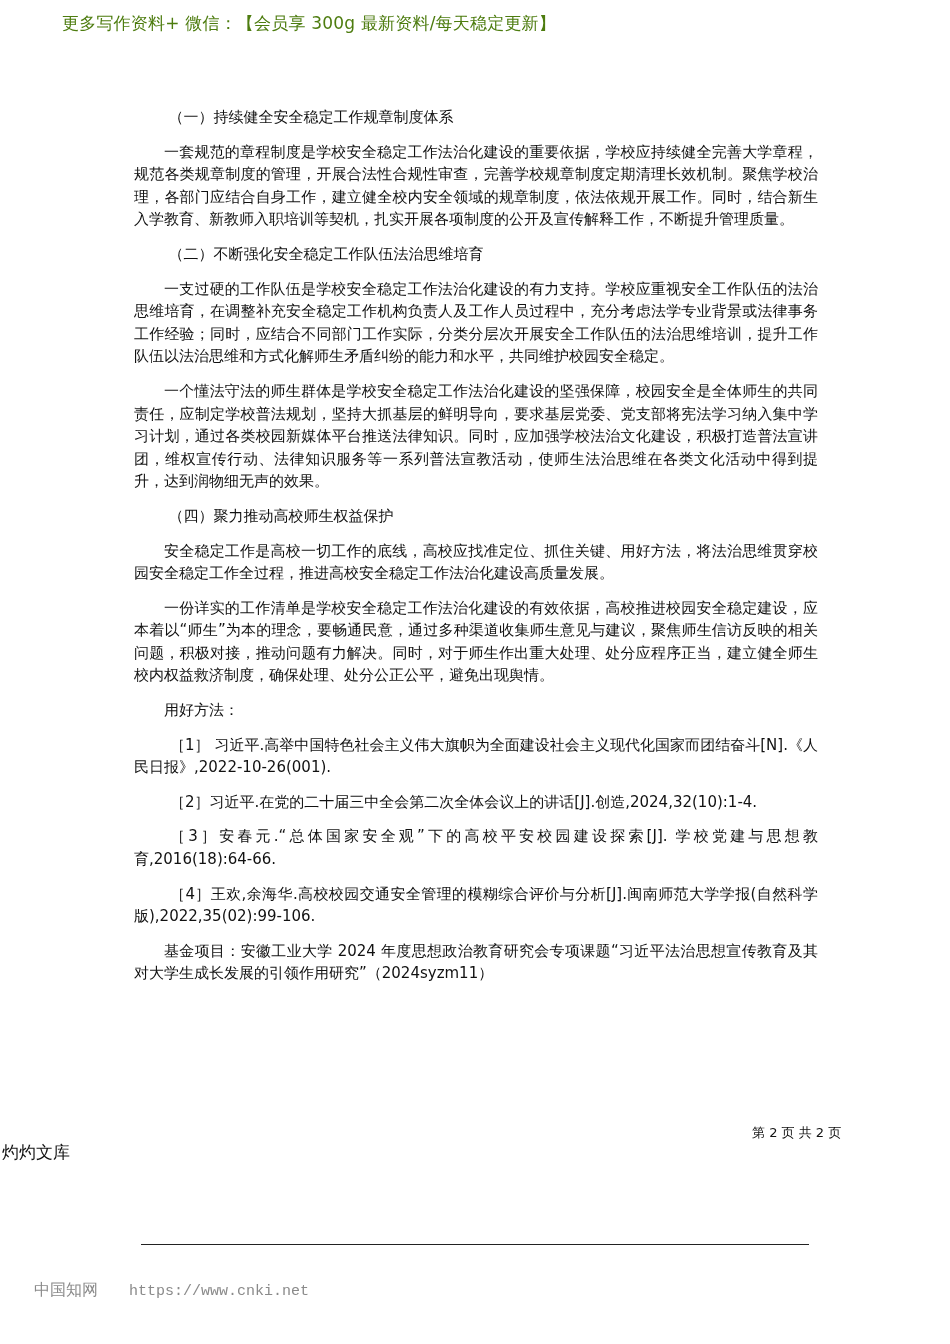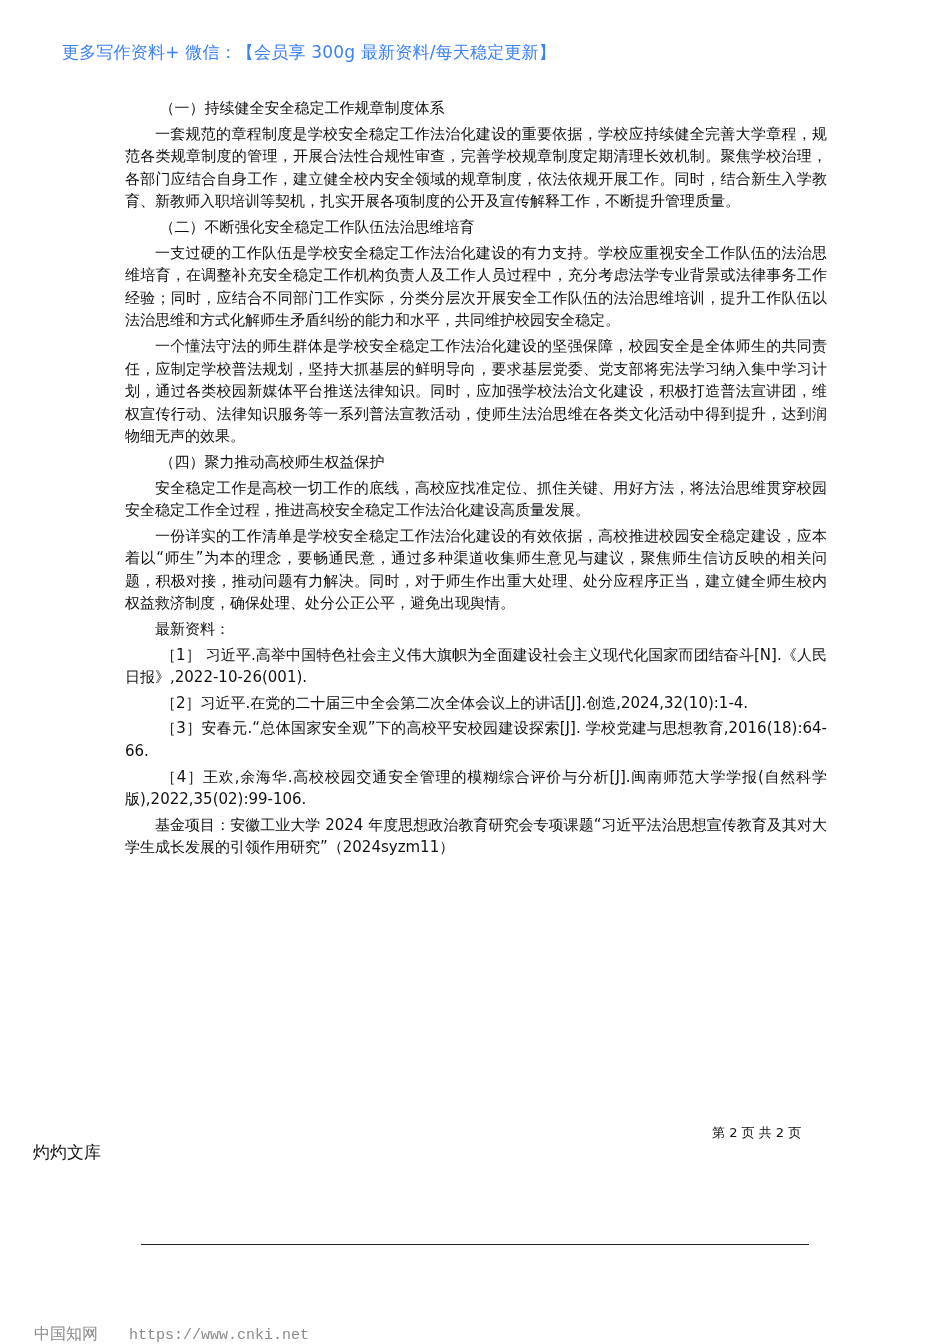--- a/index.html
+++ b/index.html
@@ -14,74 +14,72 @@
       overflow: hidden;
       font-family: "DejaVu Sans", "Liberation Sans", sans-serif;
       color: #111111;
     }
     .banner {
       position: absolute;
       left: 62px;
       top: 12px;
       font-size: 17px;
       line-height: 22px;
-      color: #3b82f6;
+      color: #4d7c0f;
       white-space: nowrap;
       letter-spacing: 0.2px;
-      margin-top: 29px;
     }
     .content {
       position: absolute;
       left: 122px;
       top: 94px;
       width: 708px;
       font-size: 15px;
       line-height: 22.6px;
       text-align: justify;
       text-justify: inter-character;
     }
     .content p {
-      margin: 3px;
+      margin: 12px;
       text-indent: 2em;
     }
     .content p.heading {
       text-indent: 2.3em;
     }
     .content p.ref {
       text-indent: 2.4em;
     }
     .page-num {
       position: absolute;
-      left: 712px;
+      left: 752px;
       top: 1124px;
       font-size: 13px;
       color: #111;
       white-space: nowrap;
     }
     .watermark {
       position: absolute;
       left: 2px;
       top: 1141px;
       font-size: 17px;
       color: #111;
       white-space: nowrap;
-      margin-left: 31px;
     }
     .footer-rule {
       position: absolute;
       left: 141px;
       top: 1244px;
       width: 668px;
       height: 0;
       border-top: 1.5px solid #222;
     }
     .cnki {
       position: absolute;
       left: 34px;
-      top: 1324px;
+      top: 1280px;
       font-size: 16px;
       color: #8a8a8a;
       white-space: nowrap;
     }
     .cnki .name {
       font-family: "DejaVu Serif", "Liberation Serif", serif;
       margin-right: 26px;
     }
     .cnki .url {
       font-family: "Liberation Mono", "DejaVu Sans Mono", monospace;
@@ -95,21 +93,21 @@
 
 <div class="content">
   <p class="heading">（一）持续健全安全稳定工作规章制度体系</p>
   <p>一套规范的章程制度是学校安全稳定工作法治化建设的重要依据，学校应持续健全完善大学章程，规范各类规章制度的管理，开展合法性合规性审查，完善学校规章制度定期清理长效机制。聚焦学校治理，各部门应结合自身工作，建立健全校内安全领域的规章制度，依法依规开展工作。同时，结合新生入学教育、新教师入职培训等契机，扎实开展各项制度的公开及宣传解释工作，不断提升管理质量。</p>
   <p class="heading">（二）不断强化安全稳定工作队伍法治思维培育</p>
   <p>一支过硬的工作队伍是学校安全稳定工作法治化建设的有力支持。学校应重视安全工作队伍的法治思维培育，在调整补充安全稳定工作机构负责人及工作人员过程中，充分考虑法学专业背景或法律事务工作经验；同时，应结合不同部门工作实际，分类分层次开展安全工作队伍的法治思维培训，提升工作队伍以法治思维和方式化解师生矛盾纠纷的能力和水平，共同维护校园安全稳定。</p>
   <p>一个懂法守法的师生群体是学校安全稳定工作法治化建设的坚强保障，校园安全是全体师生的共同责任，应制定学校普法规划，坚持大抓基层的鲜明导向，要求基层党委、党支部将宪法学习纳入集中学习计划，通过各类校园新媒体平台推送法律知识。同时，应加强学校法治文化建设，积极打造普法宣讲团，维权宣传行动、法律知识服务等一系列普法宣教活动，使师生法治思维在各类文化活动中得到提升，达到润物细无声的效果。</p>
   <p class="heading">（四）聚力推动高校师生权益保护</p>
   <p>安全稳定工作是高校一切工作的底线，高校应找准定位、抓住关键、用好方法，将法治思维贯穿校园安全稳定工作全过程，推进高校安全稳定工作法治化建设高质量发展。</p>
   <p>一份详实的工作清单是学校安全稳定工作法治化建设的有效依据，高校推进校园安全稳定建设，应本着以“师生”为本的理念，要畅通民意，通过多种渠道收集师生意见与建议，聚焦师生信访反映的相关问题，积极对接，推动问题有力解决。同时，对于师生作出重大处理、处分应程序正当，建立健全师生校内权益救济制度，确保处理、处分公正公平，避免出现舆情。</p>
-  <p>最新资料：</p>
+  <p>用好方法：</p>
   <p class="ref">［1］ 习近平.高举中国特色社会主义伟大旗帜为全面建设社会主义现代化国家而团结奋斗[N].《人民日报》,2022-10-26(001).</p>
   <p class="ref">［2］习近平.在党的二十届三中全会第二次全体会议上的讲话[J].创造,2024,32(10):1-4.</p>
   <p class="ref">［3］安春元.“总体国家安全观”下的高校平安校园建设探索[J]. 学校党建与思想教育,2016(18):64-66.</p>
   <p class="ref">［4］王欢,余海华.高校校园交通安全管理的模糊综合评价与分析[J].闽南师范大学学报(自然科学版),2022,35(02):99-106.</p>
   <p>基金项目：安徽工业大学 2024 年度思想政治教育研究会专项课题“习近平法治思想宣传教育及其对大学生成长发展的引领作用研究”（2024syzm11）</p>
 </div>
 
 <div class="page-num">第 2 页 共 2 页</div>
 <div class="watermark">灼灼文库</div>
 <div class="footer-rule"></div>

